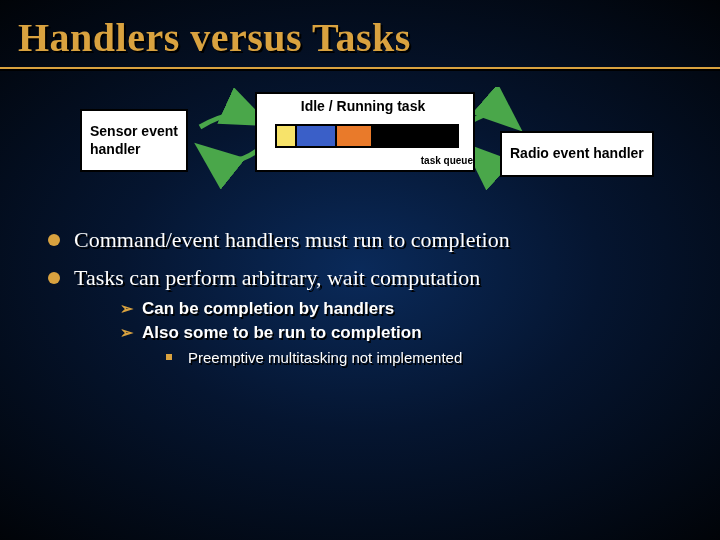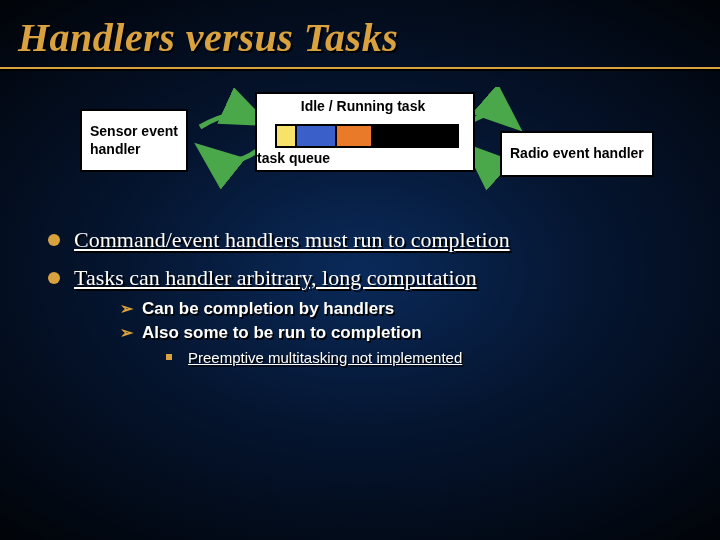--- a/index.html
+++ b/index.html
@@ -11,21 +11,20 @@
     position: relative;
   }
   .title {
     font-family: "Book Antiqua", Palatino, serif;
     font-size: 40px;
     font-weight: bold;
     color: #d9a23f;
     text-shadow: 2px 2px 0 #000;
     padding: 14px 0 0 18px;
     letter-spacing: 0.5px;
-    font-style: italic;
   }
   .underline {
     height: 2px;
     background: #d9a23f;
     box-shadow: 0 2px 0 #000;
     margin: 6px 0 0 0;
     width: 100%;
   }
 
   .diagram {
@@ -70,23 +69,23 @@
   }
   .queue .cell { border-right: 2px solid #000; }
   .queue .cell:last-child { border-right: none; }
   .c1 { width: 20px; background: #f7e36a; }
   .c2 { width: 40px; background: #3a5fc8; }
   .c3 { width: 36px; background: #e97a2a; }
   .c4 { flex: 1; background: #000; }
   .queue-label {
     position: absolute;
     left: 0; right: 0; bottom: 4px;
-    text-align: left;
+    text-align: right;
     color: #000;
-    font-size: 14px;
+    font-size: 10px;
     font-weight: bold;
   }
 
   svg.arrows {
     position: absolute;
     left: 0; top: 0;
     width: 720px; height: 130px;
     pointer-events: none;
   }
 
@@ -99,39 +98,38 @@
     background: #d9a23f;
     border-radius: 50%;
     margin-right: 14px;
     vertical-align: 1px;
   }
   .lvl1-text {
     font-family: "Book Antiqua", Palatino, serif;
     font-size: 22px;
     color: #fff;
     text-shadow: 2px 2px 0 #000;
-    text-decoration: underline;
   }
   ul.lvl2 { list-style: none; margin: 8px 0 0 72px; }
   ul.lvl2 > li { margin: 4px 0; }
   .chev {
     display: inline-block;
     color: #d9a23f;
     font-size: 16px;
     width: 22px;
     font-weight: bold;
   }
   .lvl2-text {
     font-size: 17px;
     font-weight: bold;
     text-shadow: 1.5px 1.5px 0 #000;
   }
   .lvl2-text .ital { font-style: italic; }
   ul.lvl3 { list-style: none; margin: 6px 0 0 46px; }
-  ul.lvl3 > li { margin: 4px 0; text-decoration: underline; }
+  ul.lvl3 > li { margin: 4px 0; }
   .sq {
     display: inline-block;
     width: 6px; height: 6px;
     background: #d9a23f;
     margin-right: 16px;
     vertical-align: 3px;
   }
   .lvl3-text {
     font-size: 15px;
     text-shadow: 1.5px 1.5px 0 #000;
@@ -182,21 +180,21 @@
   </div>
 
 </div>
 
 <div class="content">
   <ul class="lvl1">
     <li>
       <span class="bullet-dot"></span><span class="lvl1-text">Command/event handlers must run to completion</span>
     </li>
     <li>
-      <span class="bullet-dot"></span><span class="lvl1-text">Tasks can handler arbitrary, long computation</span>
+      <span class="bullet-dot"></span><span class="lvl1-text">Tasks can perform arbitrary, wait computation</span>
       <ul class="lvl2">
         <li>
           <span class="chev">➢</span><span class="lvl2-text">Can be completion by handlers</span>
         </li>
         <li>
           <span class="chev">➢</span><span class="lvl2-text">Also some to be run to completion</span>
           <ul class="lvl3">
             <li>
               <span class="sq"></span><span class="lvl3-text">Preemptive multitasking not implemented</span>
             </li>

